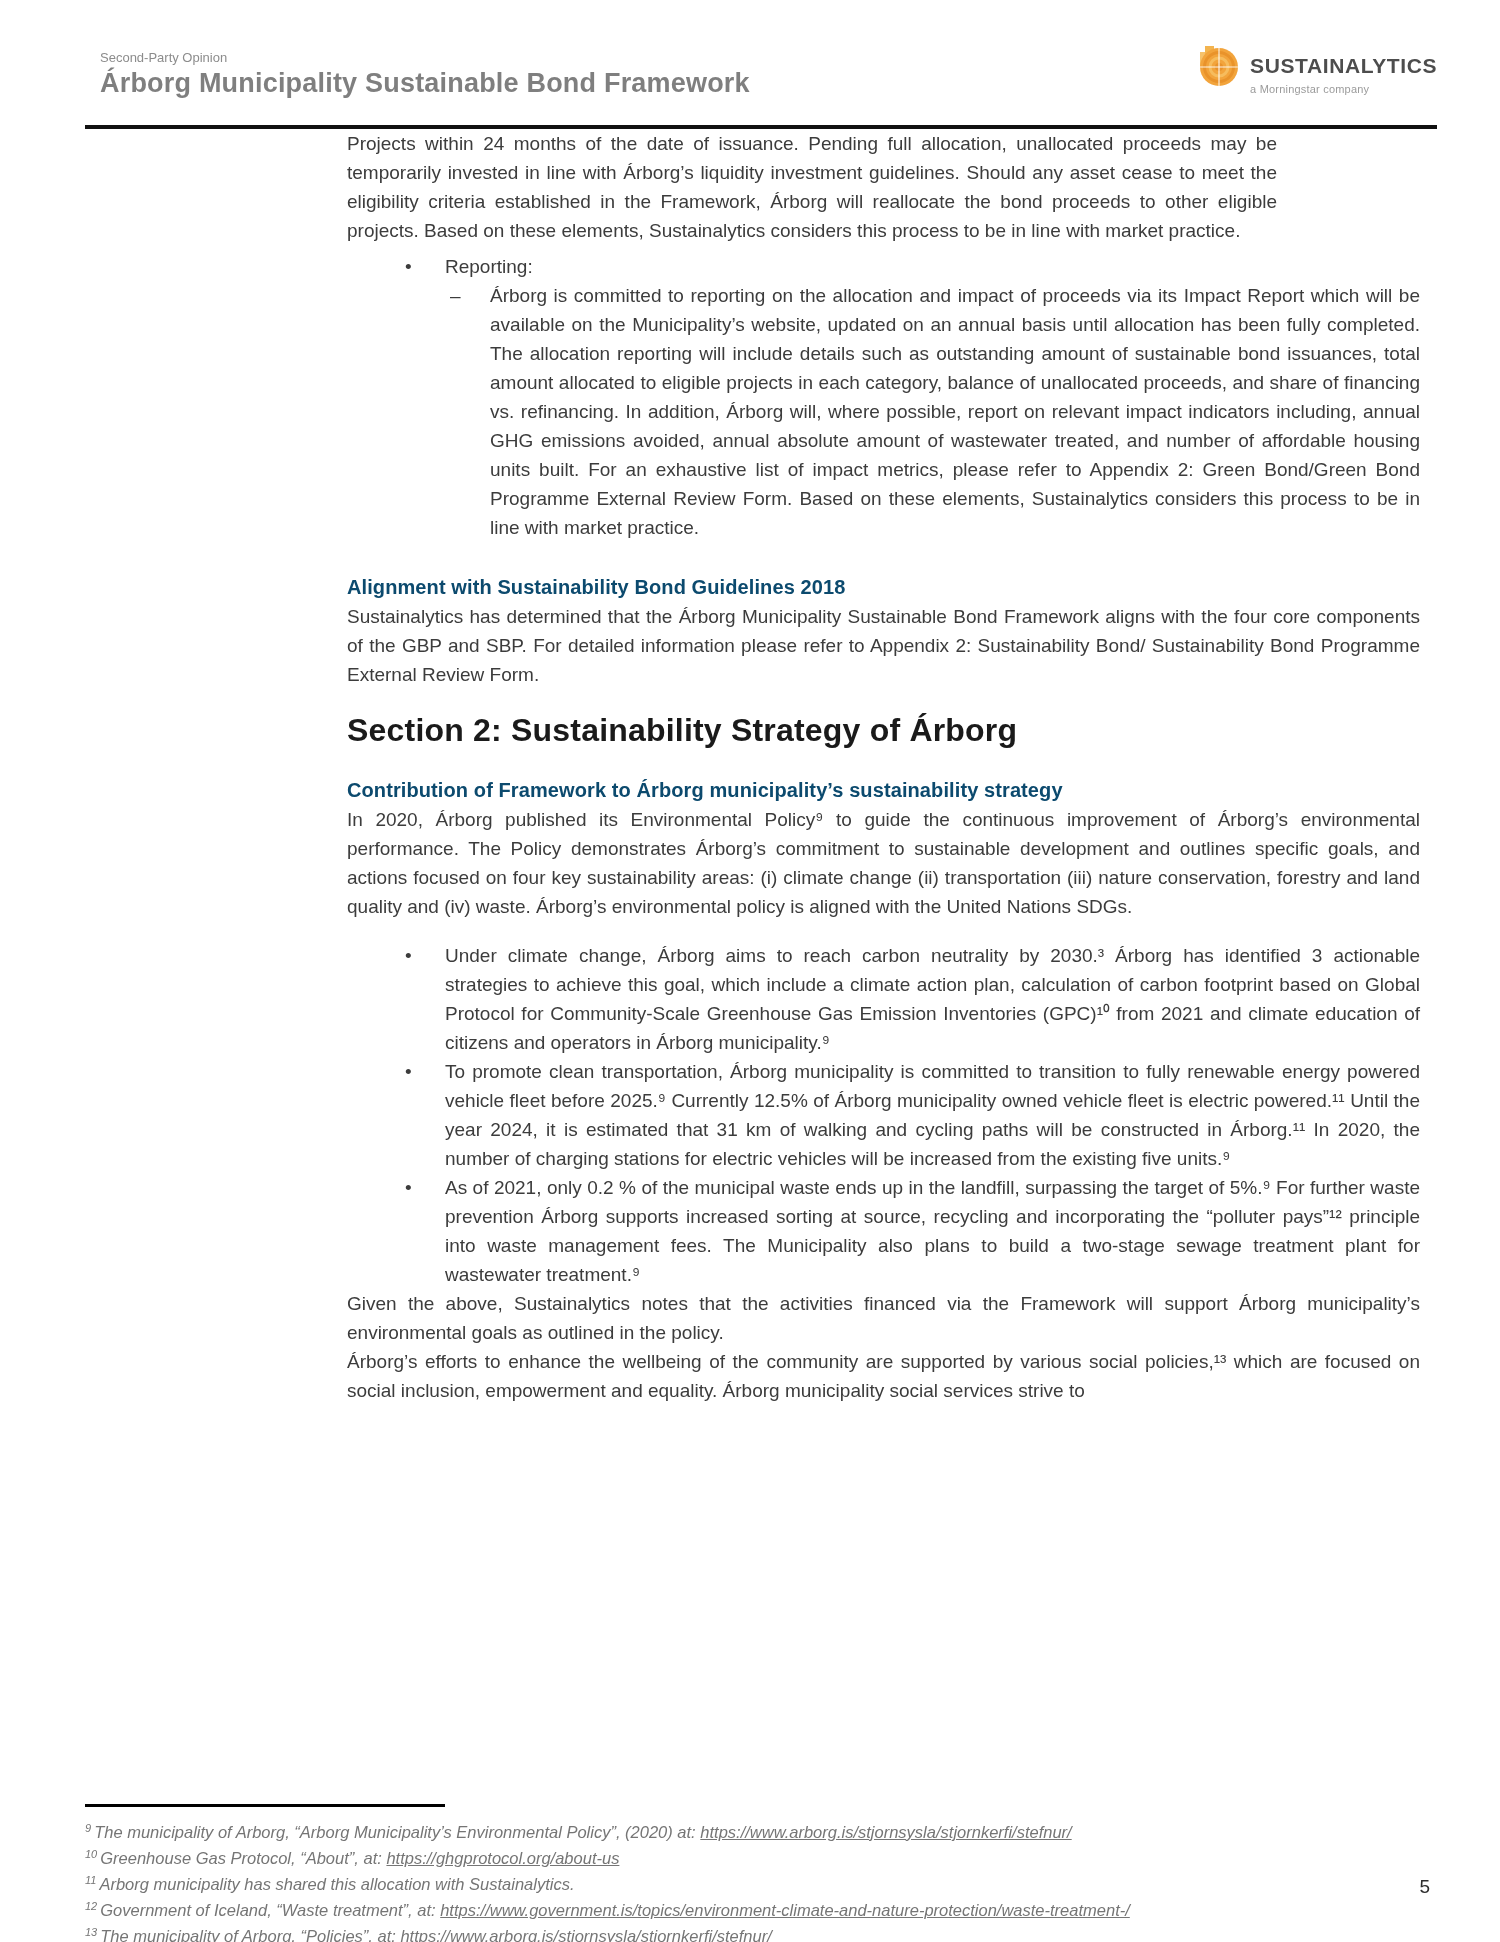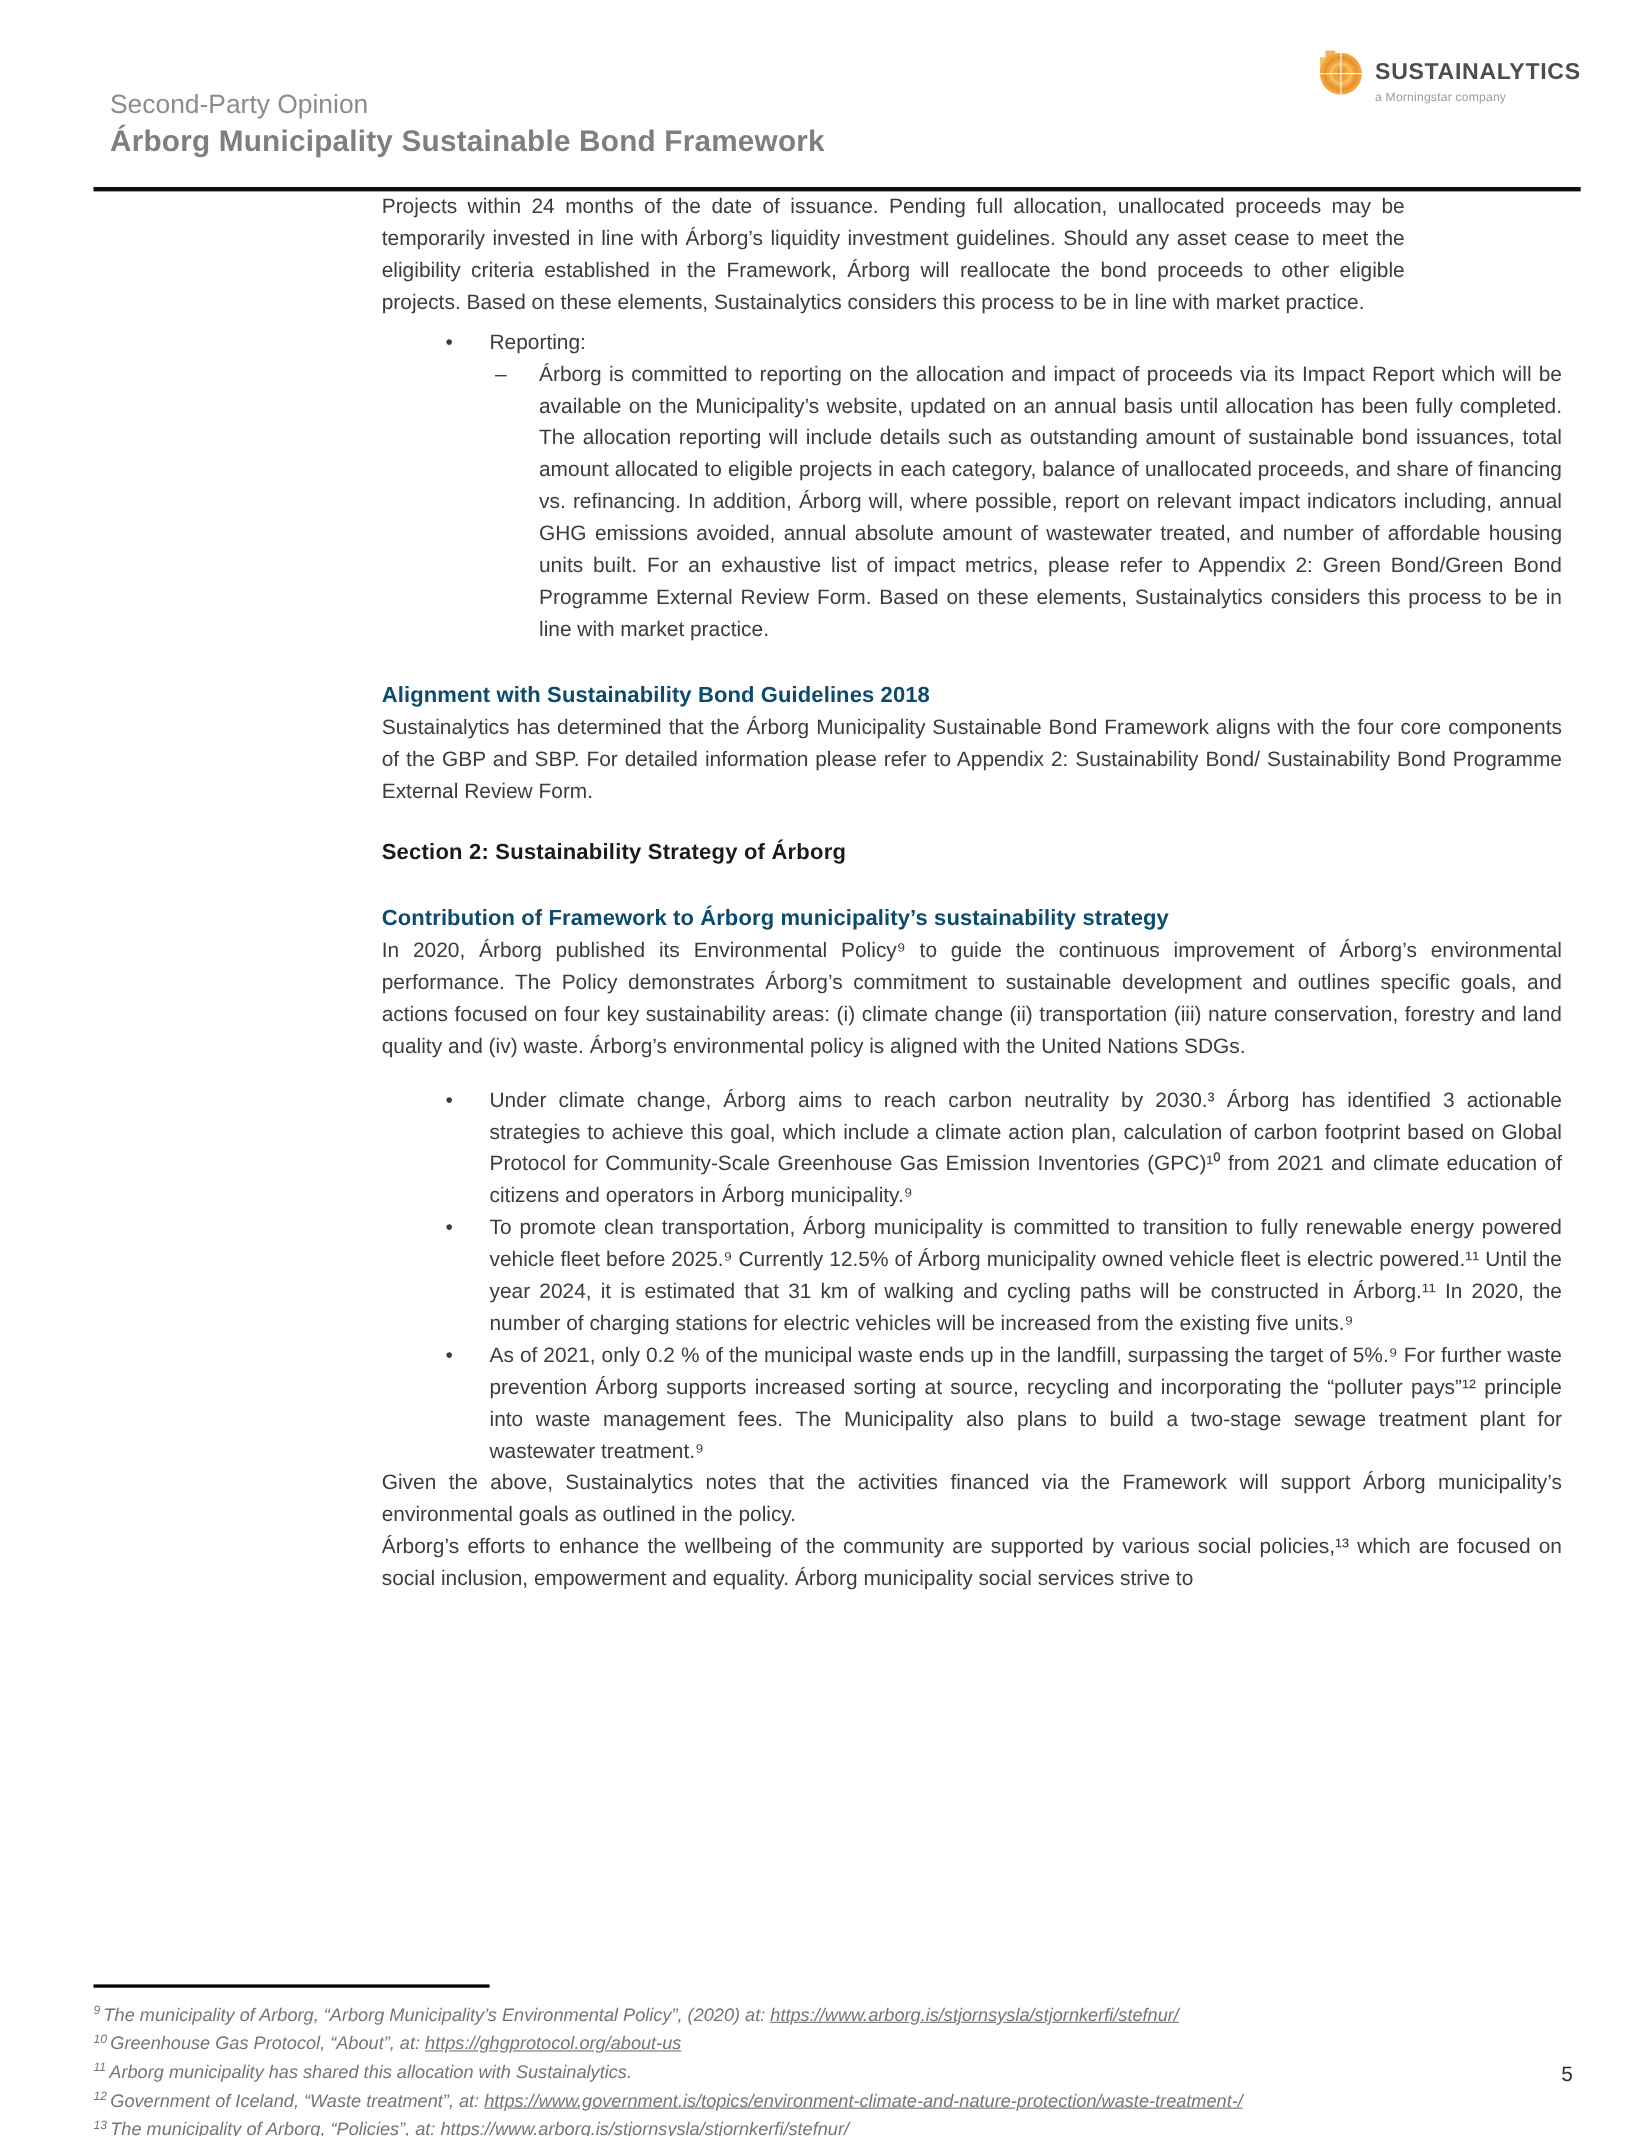--- a/index.html
+++ b/index.html
@@ -8,21 +8,21 @@
     width:1500px; height:1942px;
     font-family:"Liberation Sans", sans-serif;
     position:relative; overflow:hidden;
     color:#3c3c3c;
   }
   .page { position:relative; width:100%; height:100%; padding:40px 63px 0 85px; }
 
   
   .header { display:flex; justify-content:space-between; align-items:flex-start; }
   .header-left { padding-left:15px; padding-top:10px; }
-  .doc-type { font-size:24px; color:#8c8c8c;margin-top:32px; }
+  .doc-type { font-size:13px; color:#8c8c8c; }
   .doc-title { font-size:27px; font-weight:bold; color:#7f7f7f; margin-top:3px; letter-spacing:0.2px; }
   .logo { display:flex; align-items:flex-start; gap:9px; padding-top:0; }
   .logo-textcol { padding-top:14px; }
   .logo-name { font-size:21px; font-weight:bold; color:#4d4d4d; letter-spacing:0.6px; }
   .logo-tag { font-size:11px; color:#9b9b9b; margin-top:5px; letter-spacing:0.2px; }
   .header-rule { border:none; border-top:4px solid #111111; margin-top:26px; }
 
   
   .content {
     margin-left:262px; width:1073px;
@@ -46,21 +46,21 @@
     position:absolute; left:-40px; top:0;
     color:#3c3c3c;
   }
 
   h3.sub-heading {
     font-size:20px; font-weight:bold; color:#0c4a6e;
     text-align:left; margin-top:31px; letter-spacing:0.1px;
   }
   .after-h { margin-top:17px; }
   h1.section-heading {
-    font-size:20px; font-weight:bold; color:#1a1a1a;
+    font-size:32px; font-weight:bold; color:#1a1a1a;
     text-align:left; margin-top:27px; letter-spacing:0.2px;
   }
   .blt-strategy { margin-top:20px; }
   .blt-strategy li { width:975px; }
   .p-closing { margin-top:19px; }
   .p-social { margin-top:19px; }
 
   
   .footnotes { position:absolute; left:85px; right:63px; top:1804px;font-style:italic; }
   .fn-rule { border:none; border-top:3px solid #000000; width:360px; margin-bottom:12px; }

